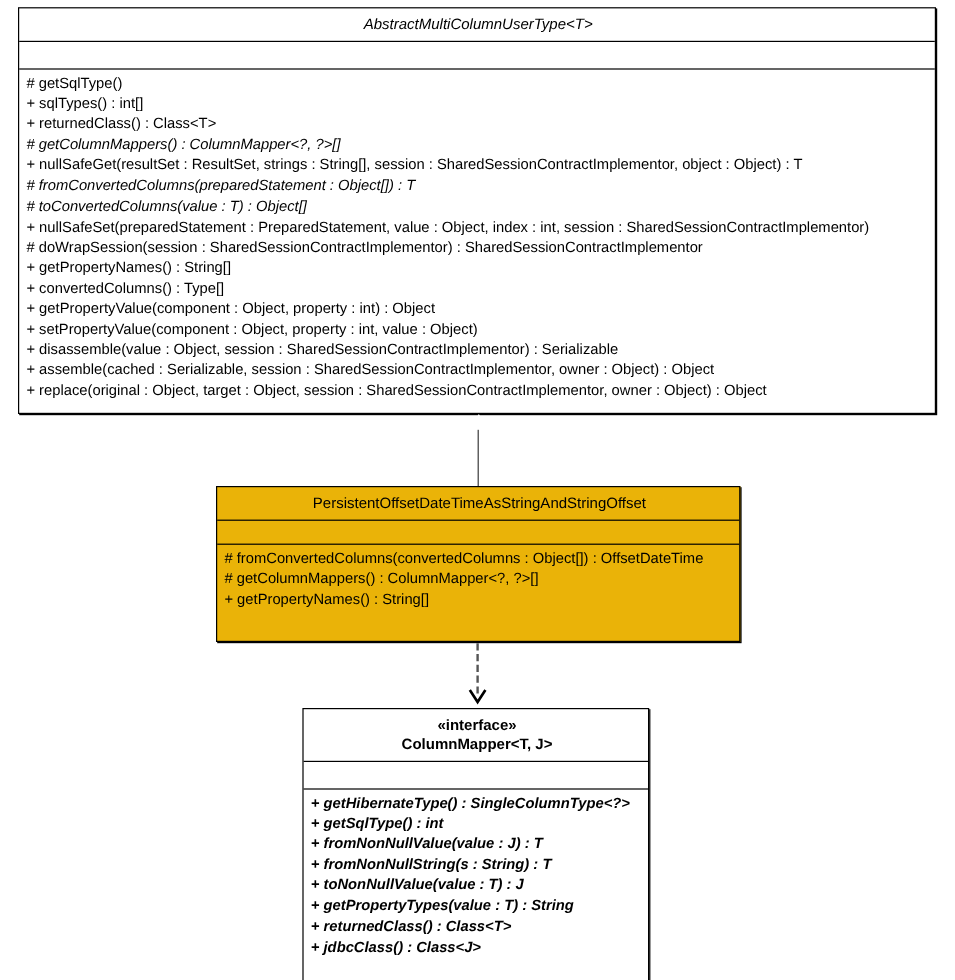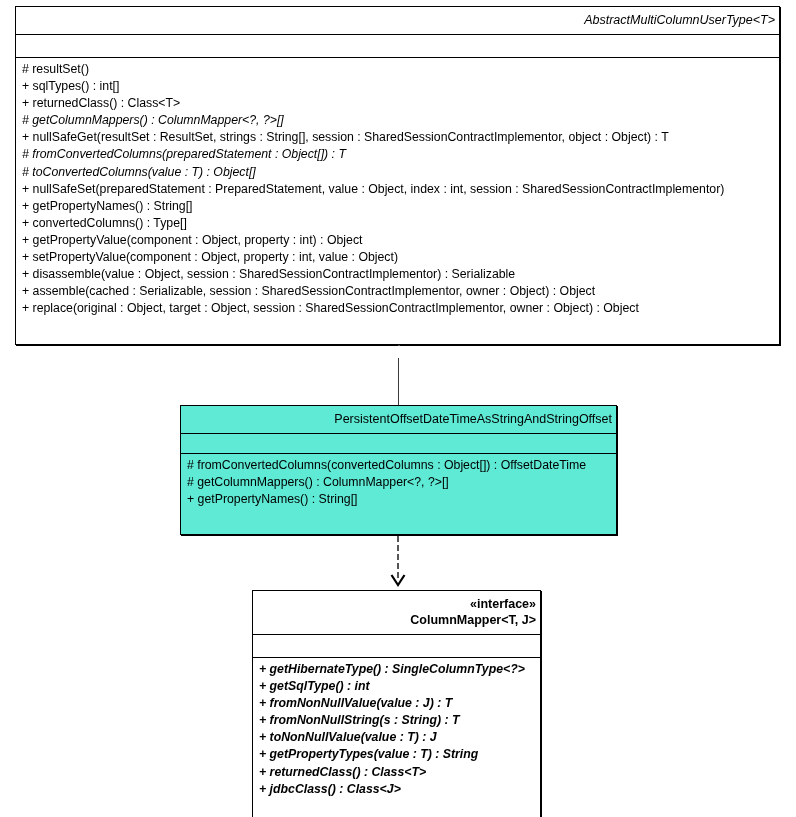--- a/index.html
+++ b/index.html
@@ -17,30 +17,30 @@
 
   
   .uml-box {
     position: absolute;
     box-sizing: border-box;
     border: 1px solid #000000;
     background: #ffffff;
     box-shadow: 1px 1px 0 0 #000000;
   }
   .uml-box.yellow {
-    background: #5eead4;
+    background: #eab308;
   }
   .compartment {
     box-sizing: border-box;
   }
   .compartment + .compartment {
     border-top: 1px solid #000000;
   }
   .cmp-title {
-    text-align: right;
+    text-align: center;
     padding: 5px 4px 6px 6px;
     font-size: 12.5px;
     line-height: 16px;
     color: #000000;
   }
   .cmp-title .stereotype {
     display: block;
     font-style: normal;
     font-size: 12.5px;
     line-height: 16px;
@@ -119,28 +119,29 @@
 
 <div class="uml-box italic-name" style="left:15px; top:6px; width:765px; height:339px;">
 
   <div class="compartment cmp-title">
     <span class="cls-name">AbstractMultiColumnUserType&lt;T&gt;</span>
   </div>
 
   <div class="compartment cmp-attrs tall"></div>
 
   <div class="compartment cmp-ops">
-    <div class="op"># resultSet()</div>
+    <div class="op"># getSqlType()</div>
     <div class="op">+ sqlTypes() : int[]</div>
     <div class="op">+ returnedClass() : Class&lt;T&gt;</div>
     <div class="op abstract"># getColumnMappers() : ColumnMapper&lt;?, ?&gt;[]</div>
     <div class="op">+ nullSafeGet(resultSet : ResultSet, strings : String[], session : SharedSessionContractImplementor, object : Object) : T</div>
     <div class="op abstract"># fromConvertedColumns(preparedStatement : Object[]) : T</div>
     <div class="op abstract"># toConvertedColumns(value : T) : Object[]</div>
     <div class="op">+ nullSafeSet(preparedStatement : PreparedStatement, value : Object, index : int, session : SharedSessionContractImplementor)</div>
+    <div class="op"># doWrapSession(session : SharedSessionContractImplementor) : SharedSessionContractImplementor</div>
     <div class="op">+ getPropertyNames() : String[]</div>
     <div class="op">+ convertedColumns() : Type[]</div>
     <div class="op">+ getPropertyValue(component : Object, property : int) : Object</div>
     <div class="op">+ setPropertyValue(component : Object, property : int, value : Object)</div>
     <div class="op">+ disassemble(value : Object, session : SharedSessionContractImplementor) : Serializable</div>
     <div class="op">+ assemble(cached : Serializable, session : SharedSessionContractImplementor, owner : Object) : Object</div>
     <div class="op">+ replace(original : Object, target : Object, session : SharedSessionContractImplementor, owner : Object) : Object</div>
   </div>
 </div>
 

